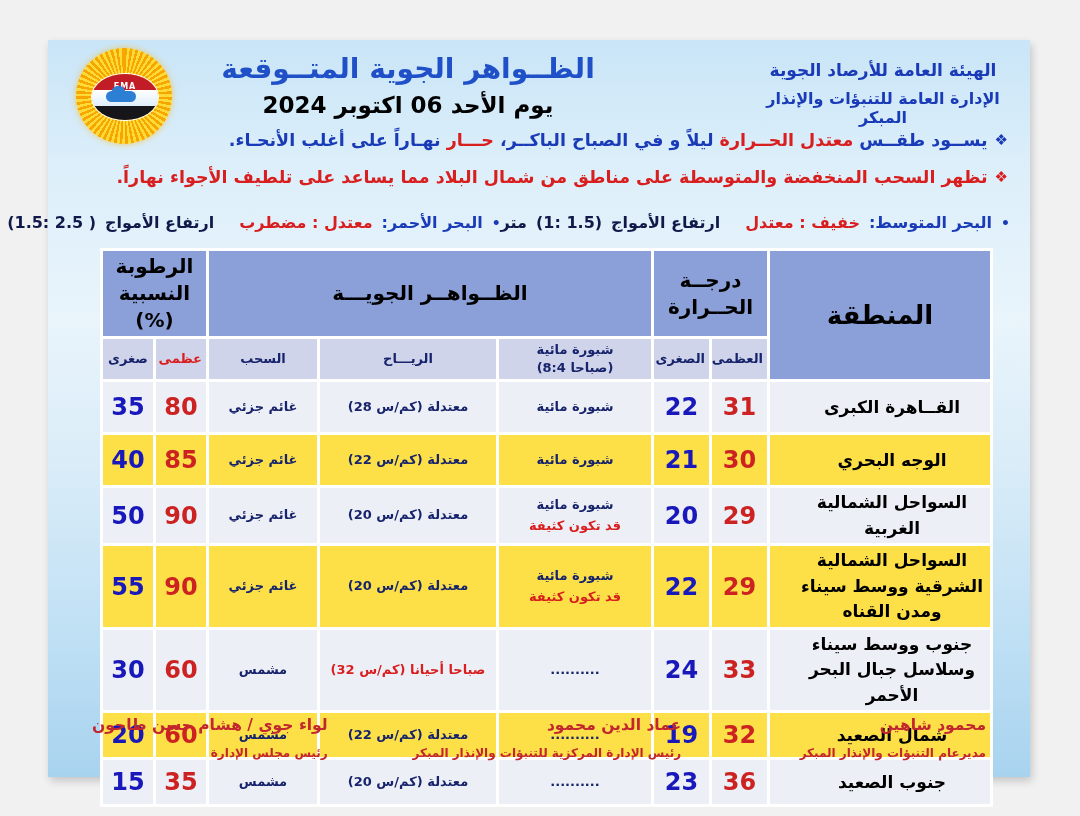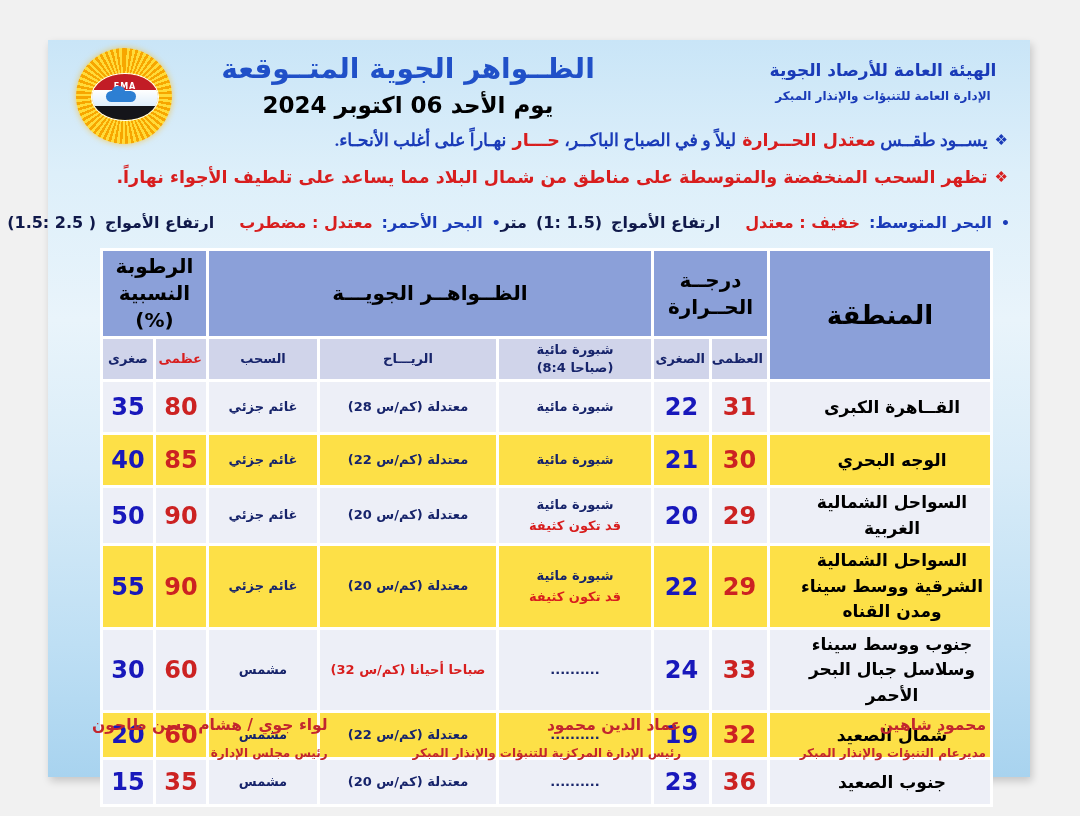--- a/index.html
+++ b/index.html
@@ -15,30 +15,30 @@
   .oval{position:absolute;left:15px;top:25px;width:66px;height:46px;border-radius:50%;overflow:hidden;border:1px solid #fff;}
   .band-red{height:34%;background:#c21d26;text-align:center;}
   .ema{color:#fff;font-size:8px;font-weight:bold;line-height:15px;letter-spacing:1px;}
   .band-white{height:36%;background:linear-gradient(180deg,#ffffff,#dfeefb);position:relative;}
   .cloud{position:absolute;left:14px;top:1px;width:30px;height:11px;background:#2d7fd3;border-radius:8px;}
   .cloud:before{content:"";position:absolute;left:6px;top:-5px;width:13px;height:10px;background:#2d7fd3;border-radius:50%;}
   .band-black{height:30%;background:#15151a;}
   
   .org{position:absolute;top:20px;right:16px;width:262px;text-align:center;color:#1a3bb8;font-weight:bold;}
   .org-l1{font-size:17px;margin-bottom:9px;}
-  .org-l2{font-size:12px;}
+  .org-l2{font-size:16px;}
   .titleblock{position:absolute;top:12px;left:150px;width:420px;text-align:center;}
   .title{font-size:28px;font-weight:bold;color:#2050c8;}
   .date{font-size:23px;font-weight:bold;color:#000;margin-top:7px;}
   
   .bullets{position:absolute;top:86px;right:22px;left:22px;}
   .bullet-line{font-size:17.5px;font-weight:bold;line-height:1.6;margin-bottom:9px;}
   .marker{font-size:15px;margin-left:7px;vertical-align:1px;}
   .marker.blue{color:#1a3bb8;} .marker.red{color:#d81e1e;}
-  .seg-blue{color:#1a3bb8;font-family:Liberation Serif, serif;} .seg-red{color:#d81e1e;}
+  .seg-blue{color:#1a3bb8;} .seg-red{color:#d81e1e;}
   
   .sea{position:absolute;top:162px;right:20px;left:20px;display:flex;justify-content:space-between;font-size:16px;font-weight:bold;}
   .sea-item{display:flex;gap:9px;align-items:baseline;white-space:nowrap;}
   .sea-bullet{color:#1a3bb8;font-size:14px;}
   .sea-label{color:#1a3bb8;}
   .sea-state{color:#d81e1e;margin-left:16px;margin-top:11px;}
   .sea-wave,.sea-range,.sea-unit{color:#10194a;}
   
   .wtable{position:absolute;top:208px;right:37px;width:893px;border-collapse:separate;border-spacing:3px;background:#ffffff;table-layout:fixed;}
   .wtable th,.wtable td{padding:2px 4px;text-align:center;vertical-align:middle;}

